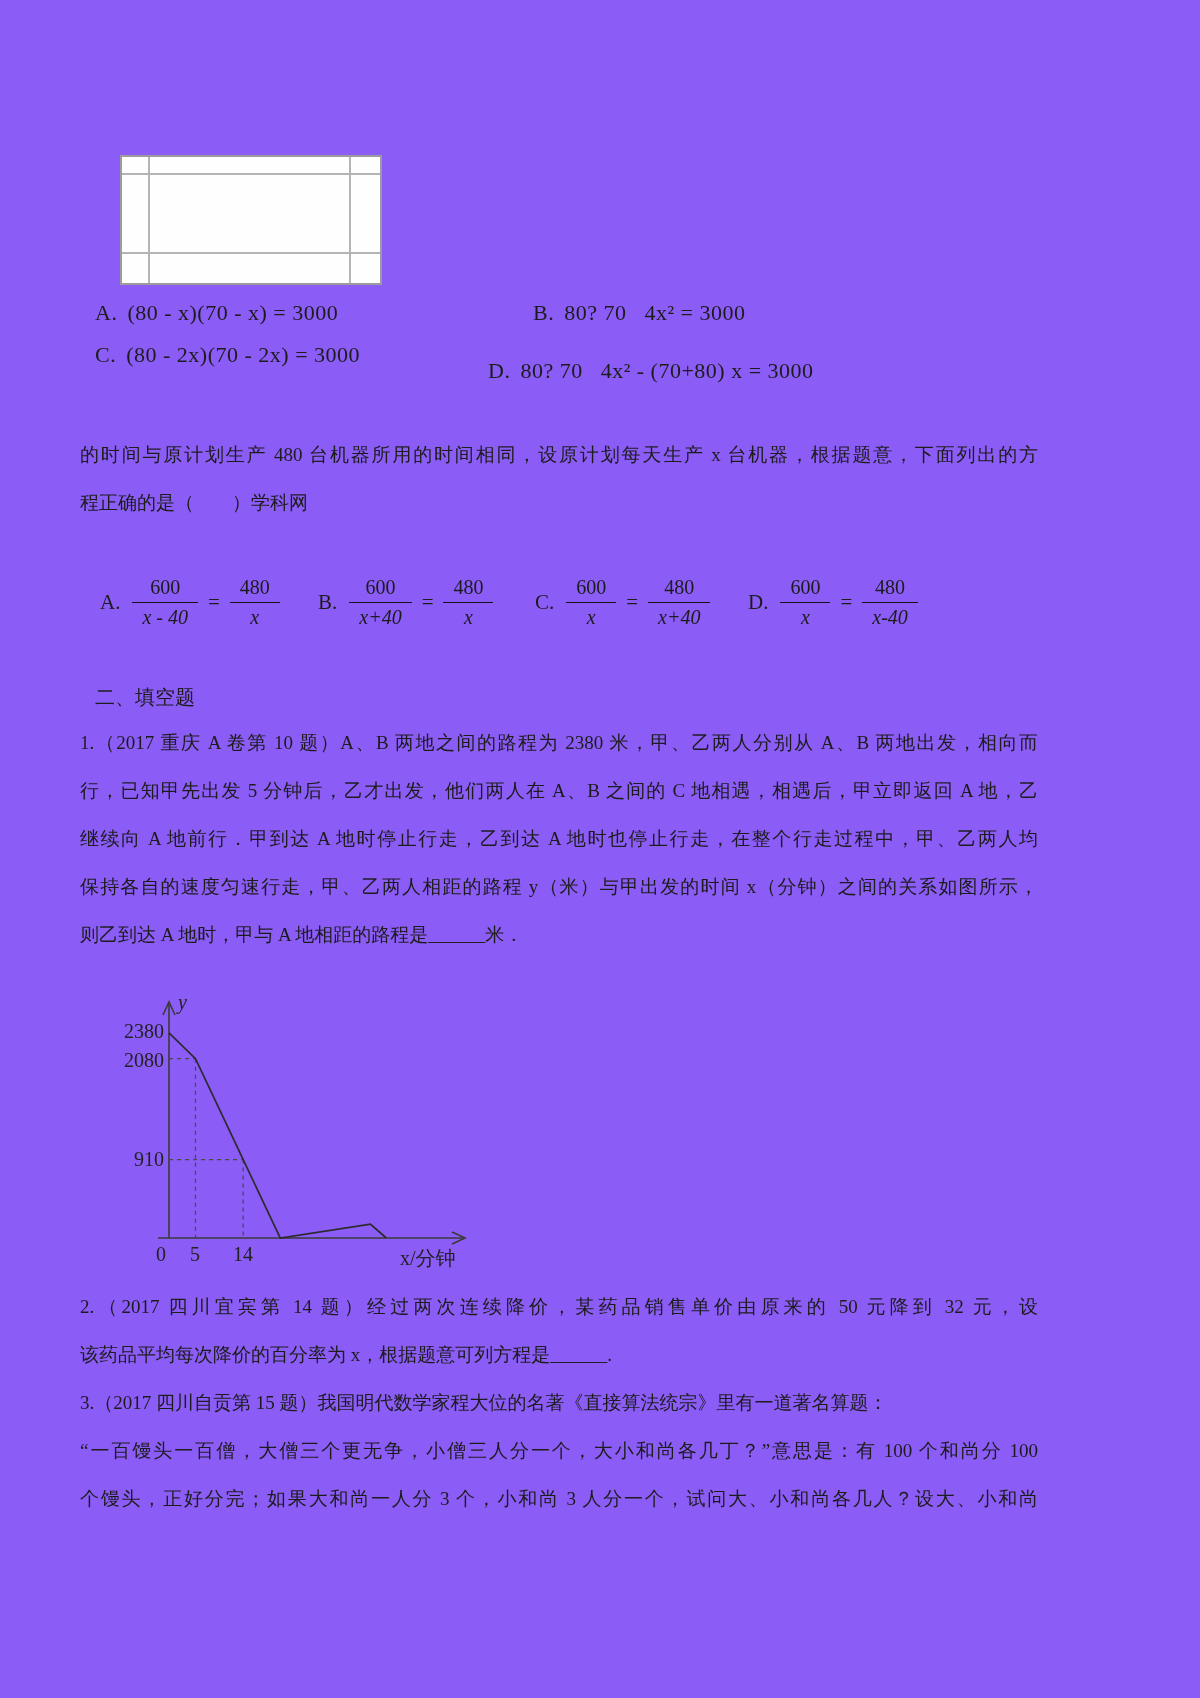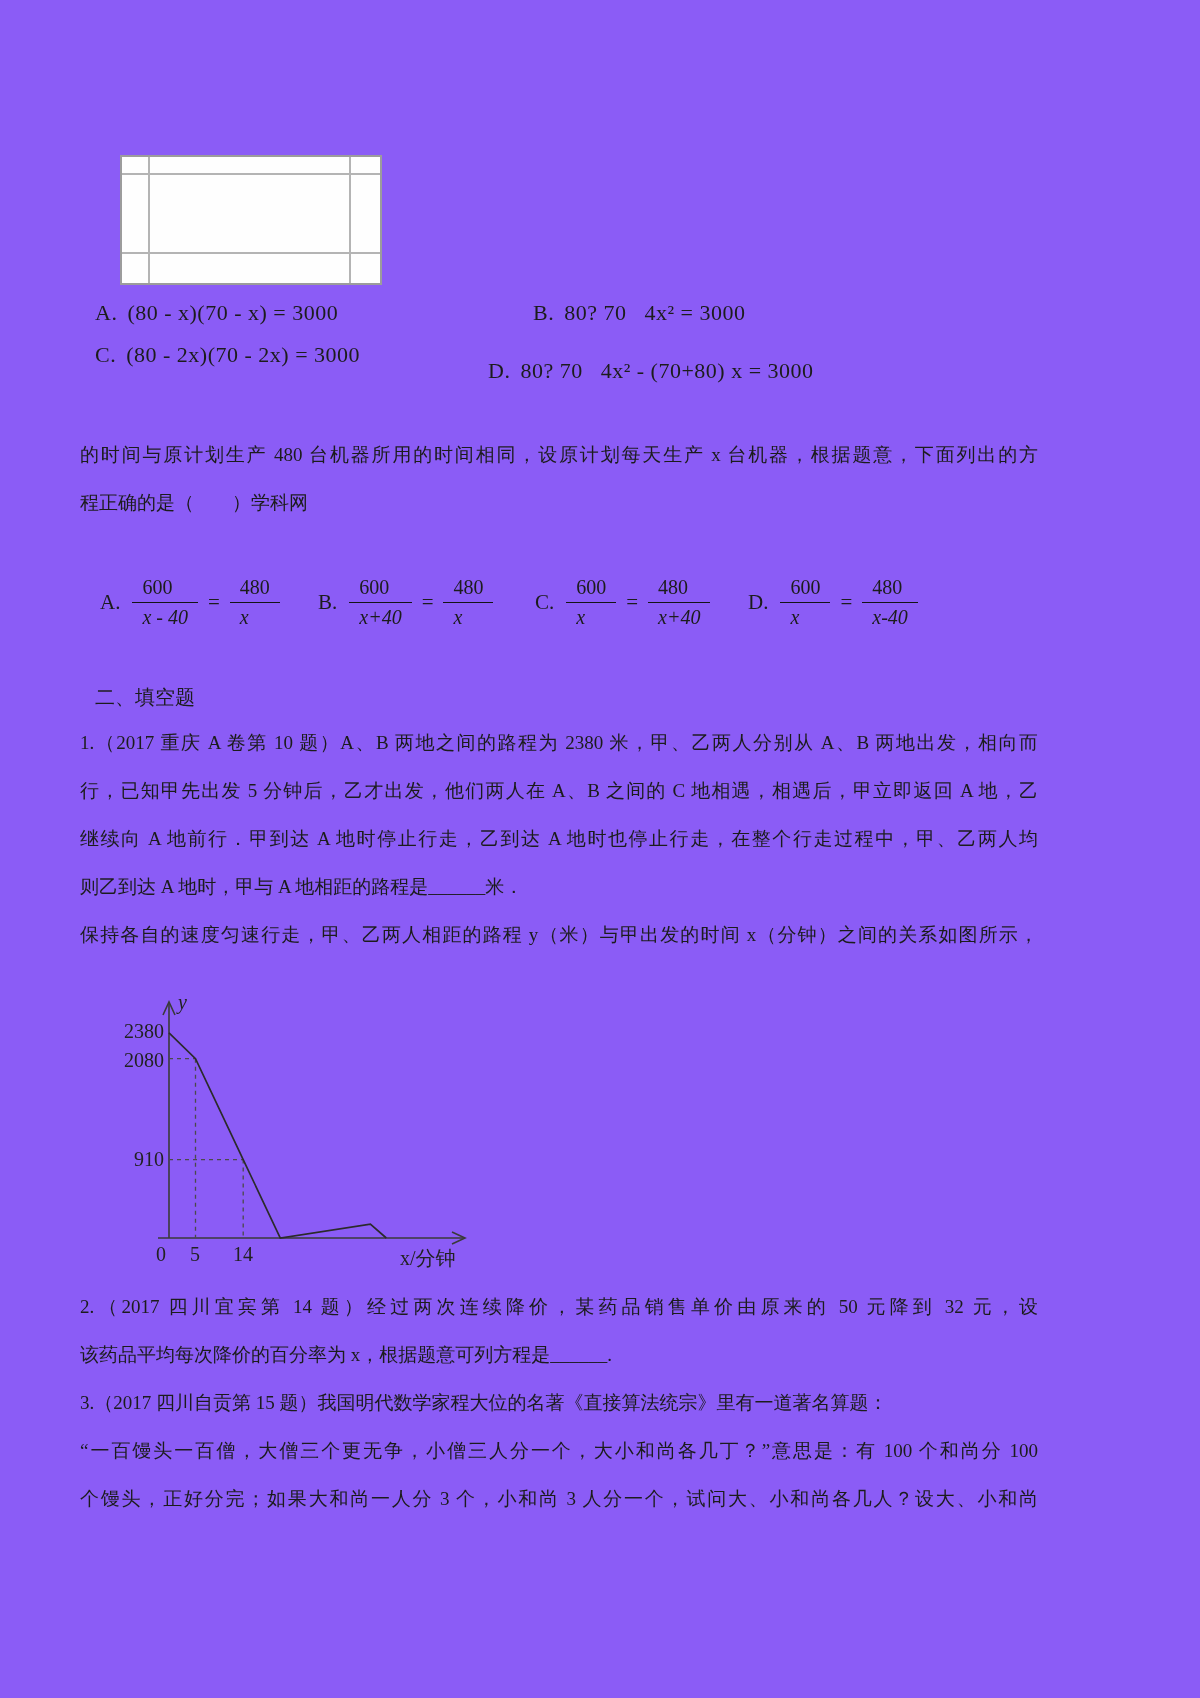--- a/index.html
+++ b/index.html
@@ -23,21 +23,21 @@
   .para .line { line-height:48px; height:48px; overflow:hidden;
                 text-align:justify; text-align-last:justify; }
   .para .line.last { text-align-last:left; }
 
   .heading { position:absolute; left:95px; top:673px; font-size:20px; line-height:48px; }
 
   
   .fracrow { position:absolute; top:552px; left:0; width:1200px; height:110px; }
   .fracopt { position:absolute; top:24px; display:flex; align-items:center; font-size:20px; }
   .fracopt .lbl { margin-right:12px; font-size:21px; }
-  .frac { display:inline-block; }
+  .frac { display:inline-block; text-align:center; }
   .frac .num { display:block; padding:0 10px 3px; border-bottom:1.6px solid #141414; }
   .frac .den { display:block; padding:3px 10px 0; font-style:italic; }
   .eq { margin:0 10px; font-size:21px; }
 
   
   .graph { position:absolute; left:88px; top:903px; width:400px; height:378px; }
   .graph svg { width:100%; height:100%; }
   .graph text { font-family:"Liberation Serif","DejaVu Serif",serif; fill:#222; }
   .tick { font-size:20px; }
   .axis-label { font-size:20px; }
@@ -115,22 +115,22 @@
         </span>
     </div>
   </div>
 
   <div class="heading">二、填空题</div>
 
   <div class="para" style="top:719px;">
     <div class="line">1.（2017 重庆 A 卷第 10 题）A、B 两地之间的路程为 2380 米，甲、乙两人分别从 A、B 两地出发，相向而</div>
     <div class="line">行，已知甲先出发 5 分钟后，乙才出发，他们两人在 A、B 之间的 C 地相遇，相遇后，甲立即返回 A 地，乙</div>
     <div class="line">继续向 A 地前行．甲到达 A 地时停止行走，乙到达 A 地时也停止行走，在整个行走过程中，甲、乙两人均</div>
+    <div class="line">保持各自的速度匀速行走，甲、乙两人相距的路程 y（米）与甲出发的时间 x（分钟）之间的关系如图所示，</div>
     <div class="line last">则乙到达 A 地时，甲与 A 地相距的路程是______米．</div>
-    <div class="line">保持各自的速度匀速行走，甲、乙两人相距的路程 y（米）与甲出发的时间 x（分钟）之间的关系如图所示，</div>
   </div>
 
   <div class="graph">
     <svg viewBox="0 0 400 378">
 
       <line x1="81" y1="335" x2="81" y2="100" stroke="#3a3a3a" stroke-width="1.6"></line>
       <polyline points="75,112 81,99 87,112" fill="none" stroke="#3a3a3a" stroke-width="1.6"></polyline>
       <line x1="70" y1="335" x2="376" y2="335" stroke="#3a3a3a" stroke-width="1.6"></line>
       <polyline points="364,329 377,335 364,341" fill="none" stroke="#3a3a3a" stroke-width="1.6"></polyline>
 

